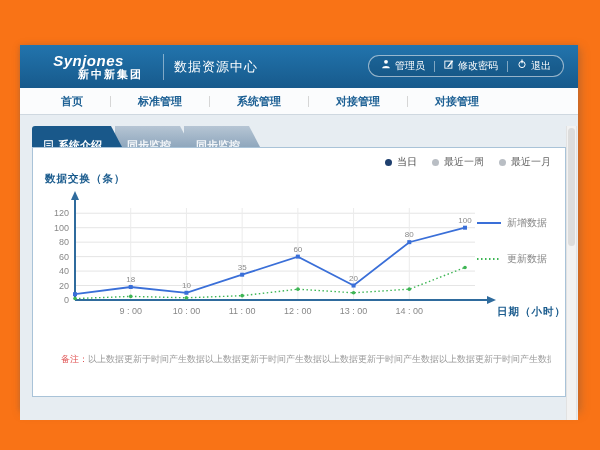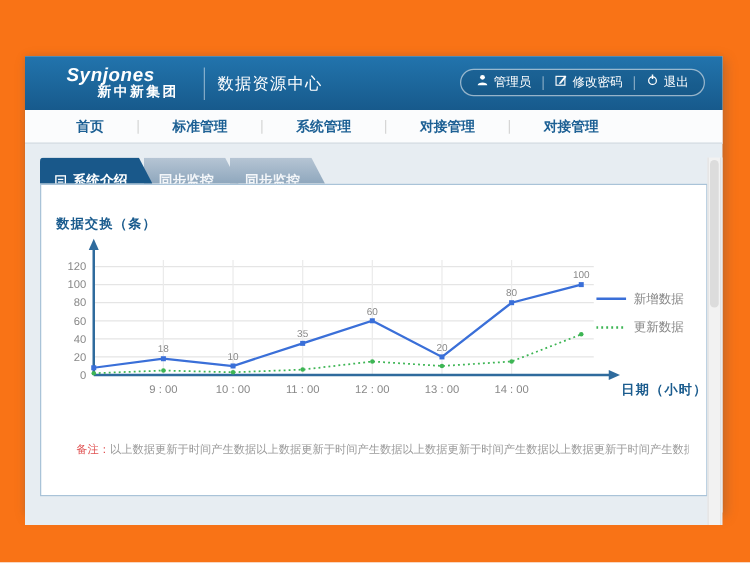--- a/index.html
+++ b/index.html
@@ -38,21 +38,21 @@
   .tabicon { width:9px; height:10px; display:block; }
 
   .panel { position:relative; margin:0 12px; height:250px; background:#fff; border:1px solid #a9c3d8; }
 
   .radios { position:absolute; top:7px; right:14px; display:flex; gap:15px; font-size:10px; color:#666; }
   .radio-opt { display:flex; align-items:center; gap:5px; cursor:pointer; }
   .radio-dot { width:7px; height:7px; border-radius:50%; }
 
   .ylabel { position:absolute; top:24px; left:12px; font-size:10.5px; font-weight:bold; color:#1b5c8e; letter-spacing:1px; }
   #chart { position:absolute; top:40px; left:12px; }
-  .legend { position:absolute; top:84px; right:8px; width:80px; display:flex; flex-direction:column; gap:9px; font-size:10px; color:#888; }
+  .legend { position:absolute; top:68px; right:8px; width:80px; display:flex; flex-direction:column; gap:22px; font-size:10px; color:#888; }
   .legend-item { display:flex; align-items:center; gap:6px; }
   .note { position:absolute; top:205px; left:28px; right:14px; font-size:9px; color:#9a9a9a; white-space:nowrap; overflow:hidden; }
   .note-prefix { color:#e05252;font-family:Liberation Mono, monospace; }
 
   .scrollbar { position:absolute; right:1px; top:0; bottom:0; width:11px; background:#f2f2f2; border-left:1px solid #e2e2e2; border-right:1px solid #e2e2e2; }
   .scroll-thumb { position:absolute; left:1px; right:1px; top:2px; height:118px; background:#dcdcdc; border-radius:4px; }
 
   svg text { font-family:"Liberation Sans","DejaVu Sans",sans-serif; }
 </style>
 </head>
@@ -120,20 +120,34 @@
           </div>
           <div class="tab inactive" style="z-index: 2;">
             <span>同步监控</span>
           </div>
           <div class="tab inactive" style="z-index: 1;">
             <span>同步监控</span>
           </div>
         </div>
 
       <section class="panel">
+        <div class="radios" id="radios">
+            <span class="radio-opt">
+              <span class="radio-dot" style="background: rgb(30, 63, 110);"></span>
+              <span style="color: rgb(68, 68, 68);">当日</span>
+            </span>
+            <span class="radio-opt">
+              <span class="radio-dot" style="background: rgb(185, 190, 196);"></span>
+              <span>最近一周</span>
+            </span>
+            <span class="radio-opt">
+              <span class="radio-dot" style="background: rgb(185, 190, 196);"></span>
+              <span>最近一月</span>
+            </span>
+          </div>
         <div class="ylabel">数据交换（条）</div>
         <svg id="chart" width="522" height="140" viewBox="0 0 522 140">
             <line x1="30" y1="97.53846153846153" x2="430" y2="97.53846153846153" stroke="#e5e5e5" stroke-width="1"></line>
             <line x1="30" y1="83.07692307692308" x2="430" y2="83.07692307692308" stroke="#e5e5e5" stroke-width="1"></line>
             <line x1="30" y1="68.61538461538461" x2="430" y2="68.61538461538461" stroke="#e5e5e5" stroke-width="1"></line>
             <line x1="30" y1="54.15384615384615" x2="430" y2="54.15384615384615" stroke="#e5e5e5" stroke-width="1"></line>
             <line x1="30" y1="39.69230769230769" x2="430" y2="39.69230769230769" stroke="#e5e5e5" stroke-width="1"></line>
             <line x1="30" y1="25.230769230769226" x2="430" y2="25.230769230769226" stroke="#e5e5e5" stroke-width="1"></line>
             <line x1="85.71428571428572" y1="112" x2="85.71428571428572" y2="20" stroke="#ebebeb" stroke-width="1"></line>
             <line x1="141.42857142857144" y1="112" x2="141.42857142857144" y2="20" stroke="#ebebeb" stroke-width="1"></line>

